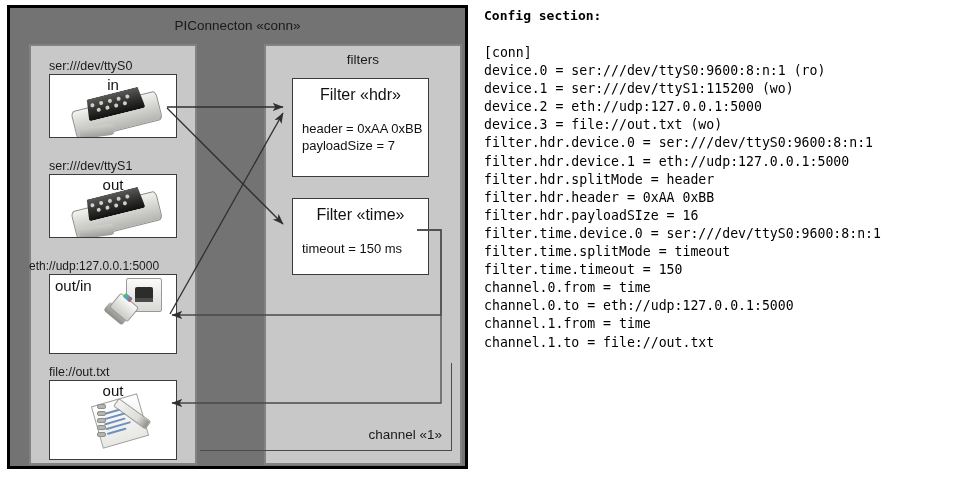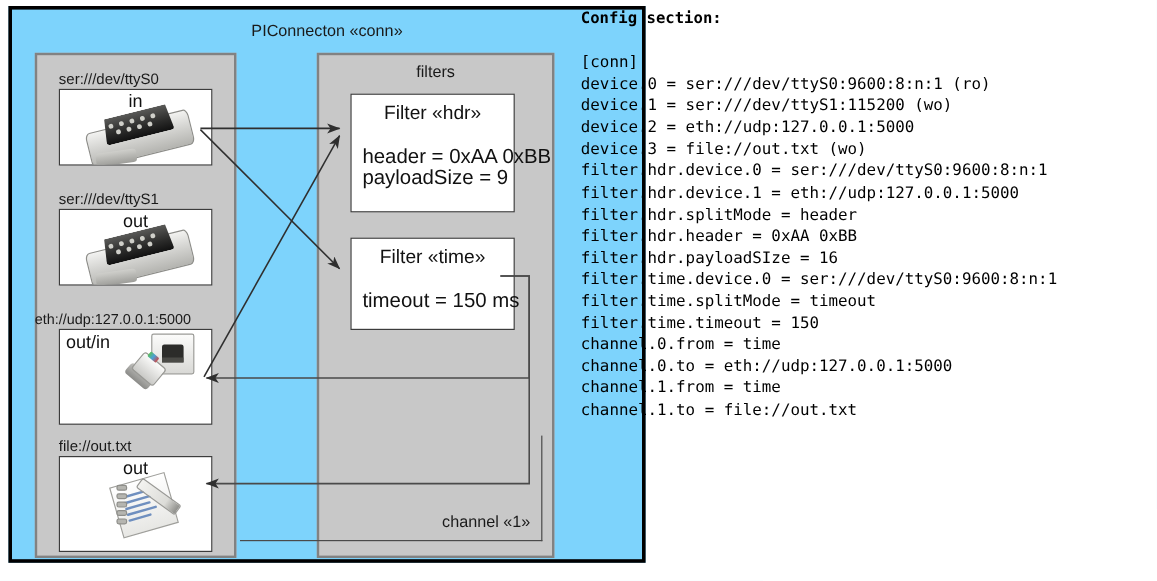--- a/index.html
+++ b/index.html
@@ -18,22 +18,22 @@
   
   #diagram {
     position: absolute;
     left: 0; top: 0;
     width: 478px; height: 484px;
   }
 
   .outer-box {
     position: absolute;
     left: 7px; top: 5px;
-    width: 531px; height: 464px;
-    background: #7dd3fc;
+    width: 461px; height: 464px;
+    background: #737373;
     border: 3px solid #000000;
     box-sizing: border-box;
     padding-left: 28px;
   }
 
   .outer-title {
     position: absolute;
     left: 0; top: 10px;
     width: 100%;
     text-align: center;
@@ -256,21 +256,21 @@
     position: absolute;
     left: 0; top: 7px;
     width: 100%;
     text-align: center;
     font-size: 16px;
     color: #111111;
   }
   .filter-prop {
     position: absolute;
     left: 9px;
-    font-size: 17px;
+    font-size: 13px;
     color: #111111;
     white-space: nowrap;
     text-align: center;
   }
 
   
   .channel-region {
     position: absolute;
     border: 1.5px solid #4a4a4a;
     border-left: none;
@@ -412,21 +412,21 @@
 
     </div>
 
     <div class="group-box" id="filters-group">
 
       <div class="group-title">filters</div>
 
       <div class="filter-card" style="left:26px; top:32px; width:137px; height:99px;">
         <div class="filter-title">Filter «hdr»</div>
         <div class="filter-prop" style="top:42px;">header = 0xAA 0xBB</div>
-        <div class="filter-prop" style="top:59px;">payloadSize = 9</div>
+        <div class="filter-prop" style="top:59px;">payloadSize = 7</div>
       </div>
 
       <div class="filter-card" style="left:26px; top:152px; width:137px; height:77px;">
         <div class="filter-title">Filter «time»</div>
         <div class="filter-prop" style="top:42px;">timeout = 150 ms</div>
       </div>
 
 
       <div class="channel-region" style="left:-66px; top:317px; width:252px; height:88px; border-top:none;">
         <div class="channel-label" style="bottom:8px;">channel «1»</div>

